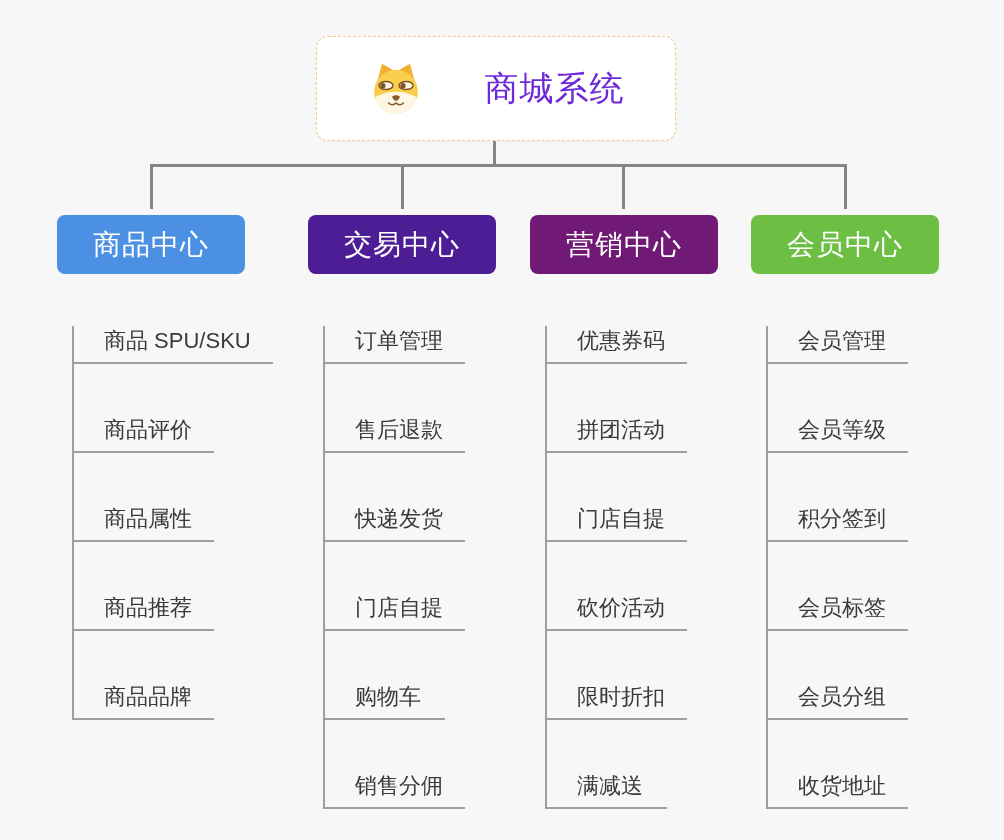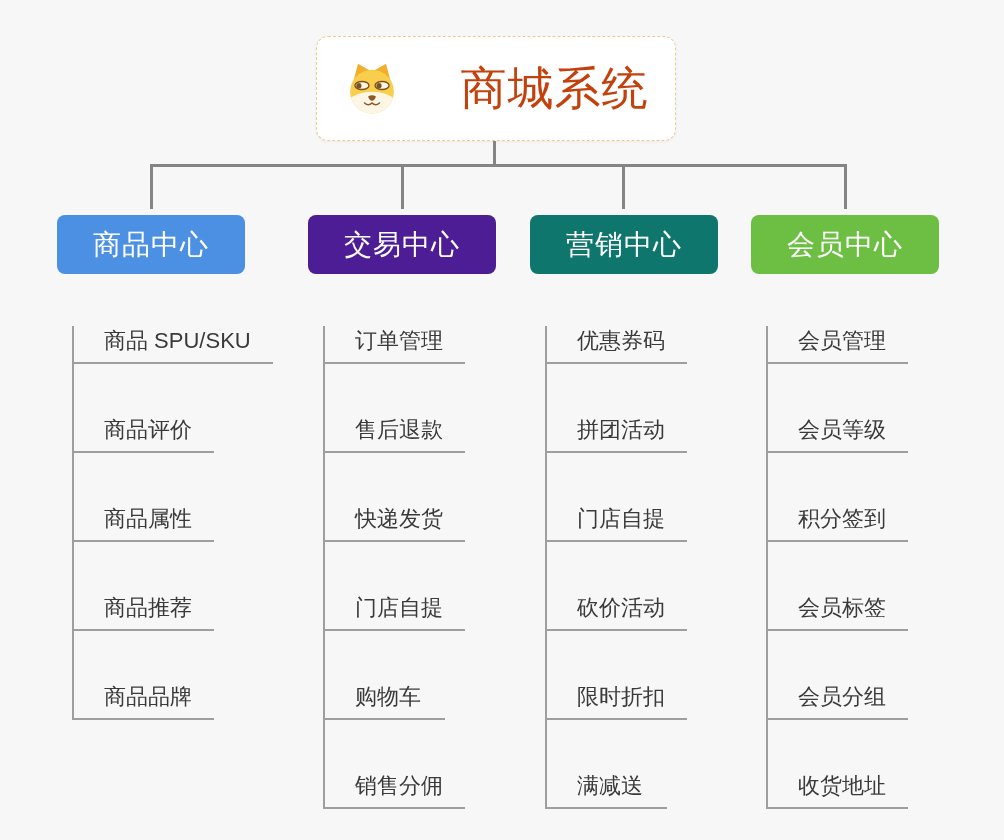--- a/index.html
+++ b/index.html
@@ -21,22 +21,22 @@
     background: #ffffff;
     border: 1px dashed #f3c98a;
     border-radius: 12px;
     display: flex;
     align-items: center;
     justify-content: center;
     gap: 13px;
     box-shadow: 0 1px 3px rgba(0,0,0,0.05);
   }
   .root-title {
-    font-size: 46px;
-    color: #c2410c;
+    font-size: 34px;
+    color: #6d28d9;
     letter-spacing: 1px;
     white-space: nowrap;
     margin-left: 48px;
   }
   .doge { width: 56px; height: 56px; display: block; }
 
   
   .conn { position: absolute; background: #858585; }
   .conn-root-stub { left: 493px; top: 141px; width: 3px; height: 23px; }
   .conn-hline     { left: 150px; top: 164px; width: 697px; height: 3px; }
@@ -132,21 +132,21 @@
       <div class="leaf">订单管理</div>
       <div class="leaf">售后退款</div>
       <div class="leaf">快递发货</div>
       <div class="leaf">门店自提</div>
       <div class="leaf">购物车</div>
       <div class="leaf">销售分佣</div>
     </div>
   </div>
 
   <div class="branch-column branch-column-2">
-    <div class="branch-header" style="background: #0f766e;">营销中心</div>
+    <div class="branch-header" style="background: #701a75;">营销中心</div>
     <div class="leaves">
       <div class="leaf">优惠券码</div>
       <div class="leaf">拼团活动</div>
       <div class="leaf">门店自提</div>
       <div class="leaf">砍价活动</div>
       <div class="leaf">限时折扣</div>
       <div class="leaf">满减送</div>
     </div>
   </div>
 

